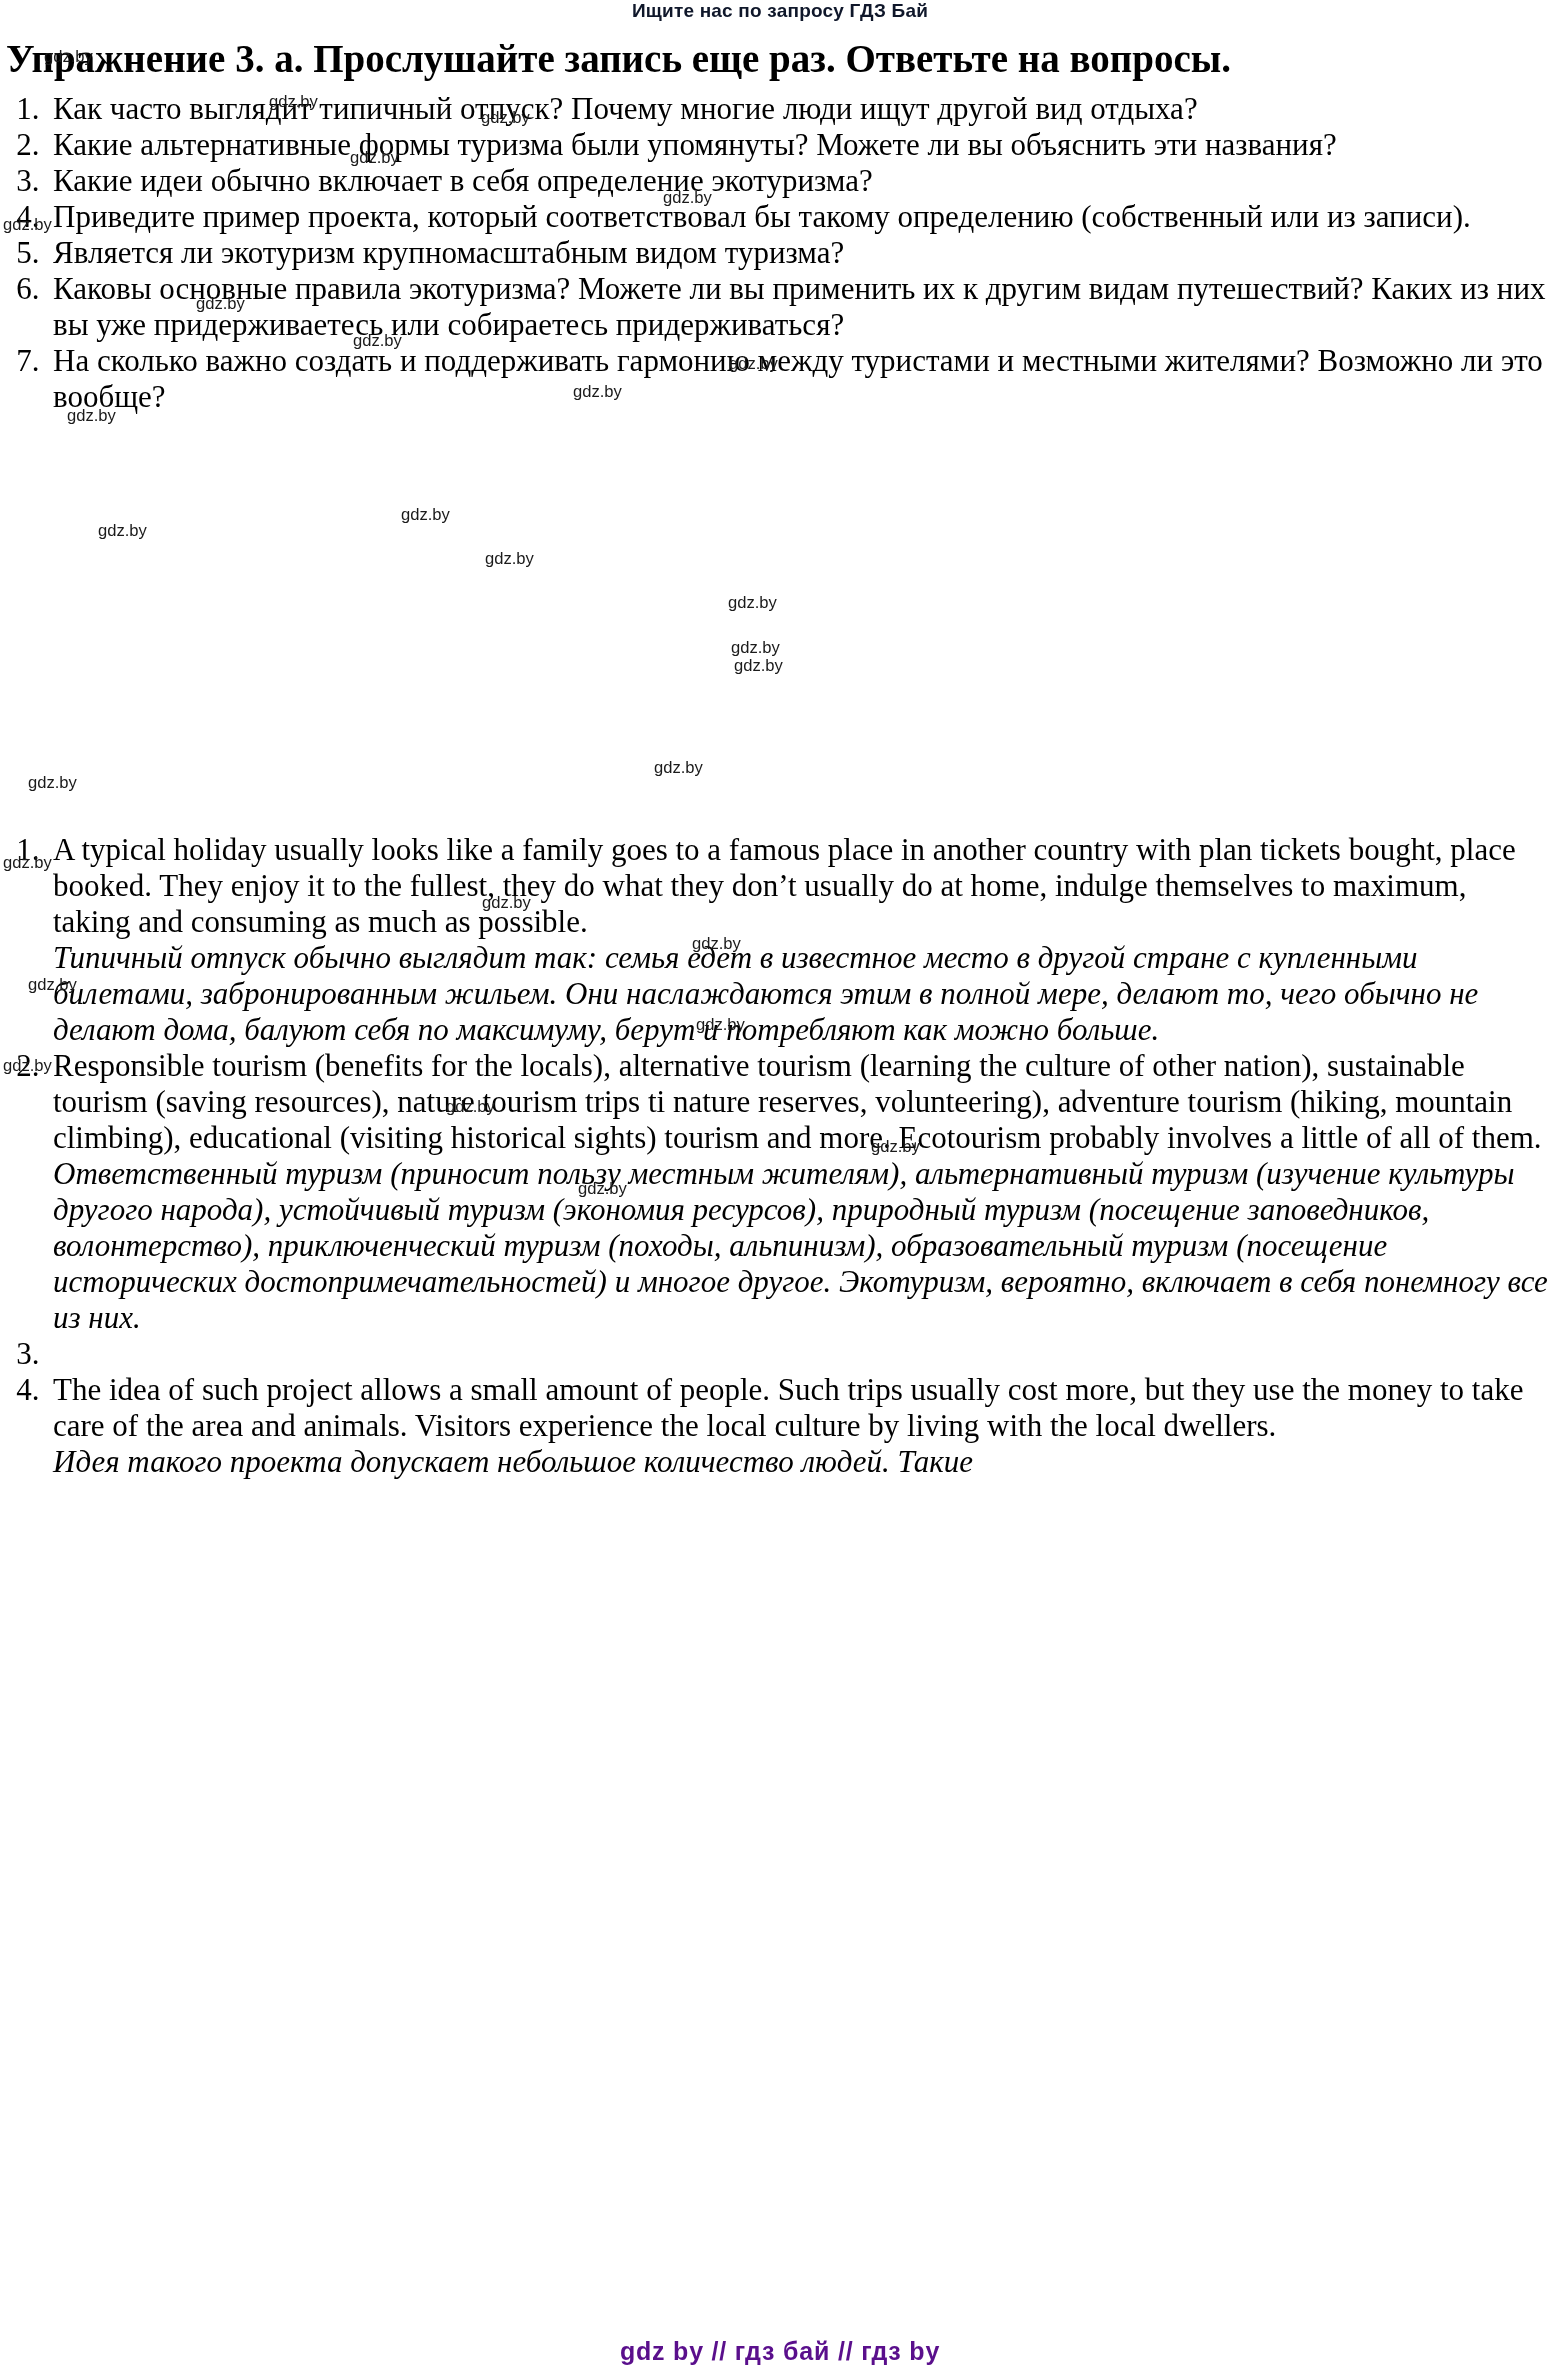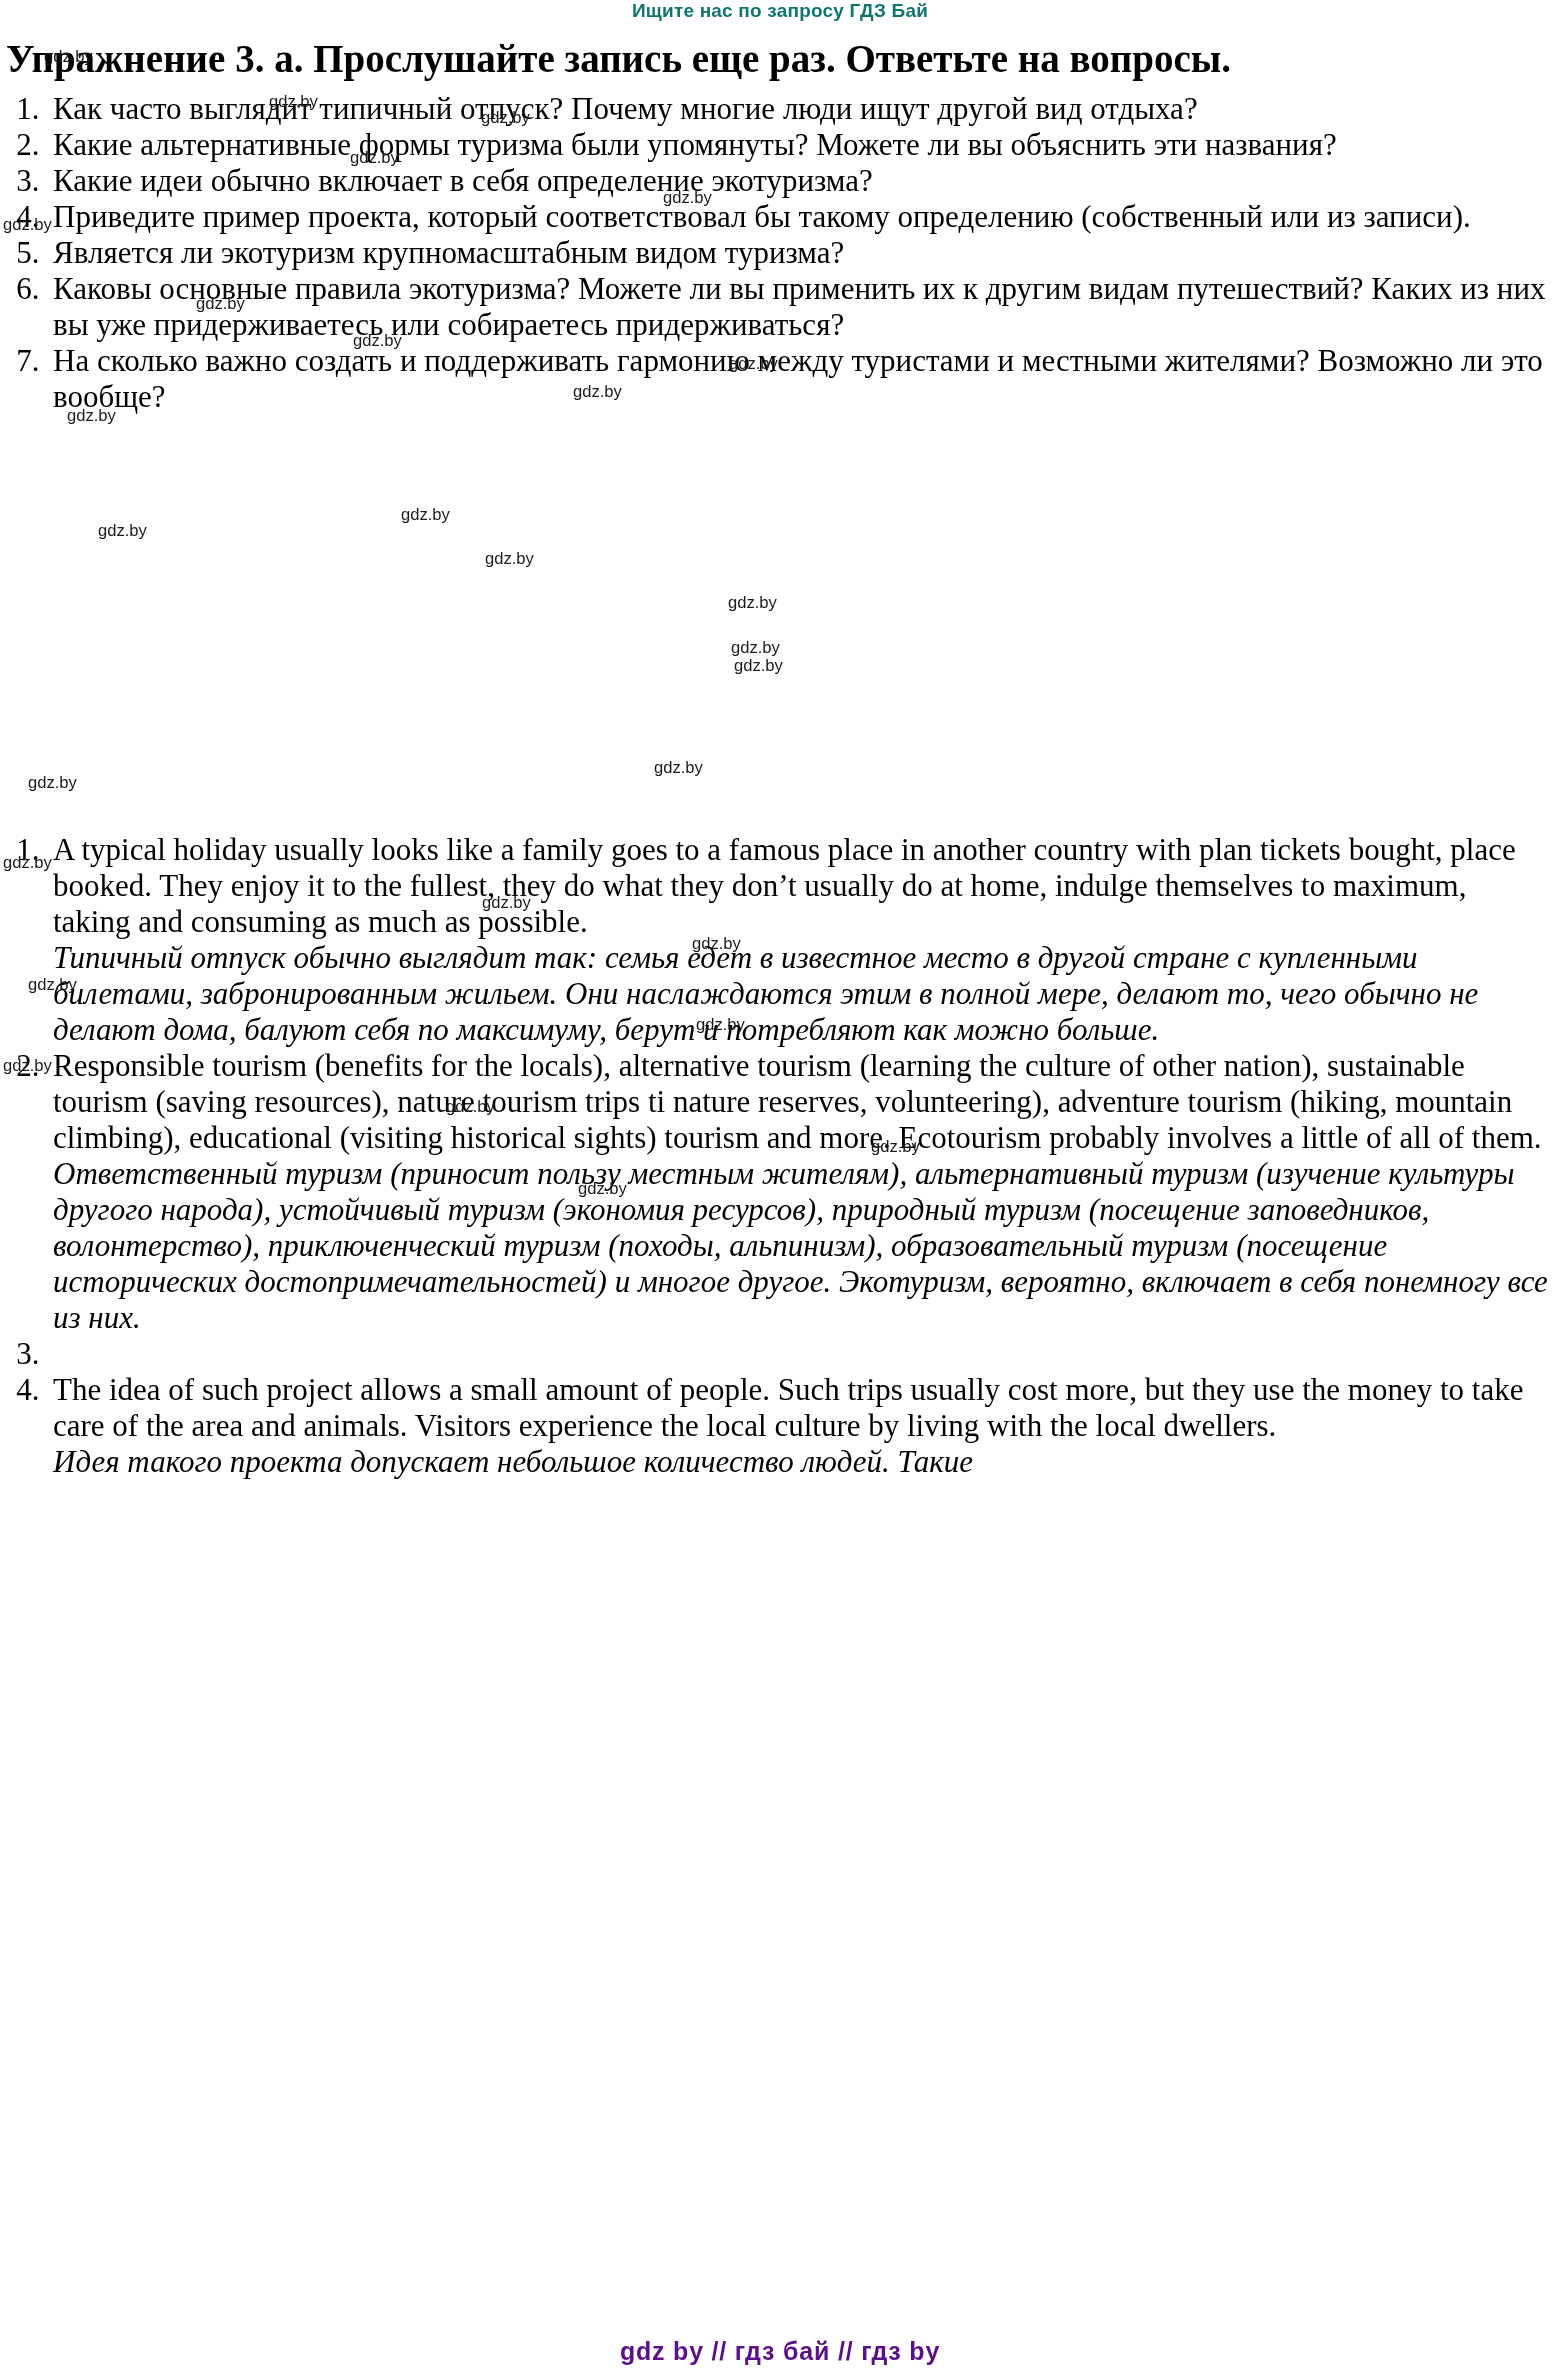--- a/index.html
+++ b/index.html
@@ -110,21 +110,21 @@
     font-size: 25px;
     font-weight: bold;
     letter-spacing: 0.8px;
   }
 </style>
 </head>
 <body>
 
 <div id="page">
 
-  <div id="promo-bar" style="color: #0f766e;">
+  <div id="promo-bar" style="color: #0f172a;">
     <span>Ищите нас по запросу ГДЗ Бай</span>
   </div>
 
   <div class="ex-title">Упражнение 3. a. Прослушайте запись еще раз. Ответьте на вопросы.</div>
 
   <div class="olist" id="questions">
       <div class="li">
         <div class="li-num">1.</div>
         <div class="li-body">Как часто выглядит типичный отпуск? Почему многие люди ищут другой вид отдыха?</div>
       </div>

